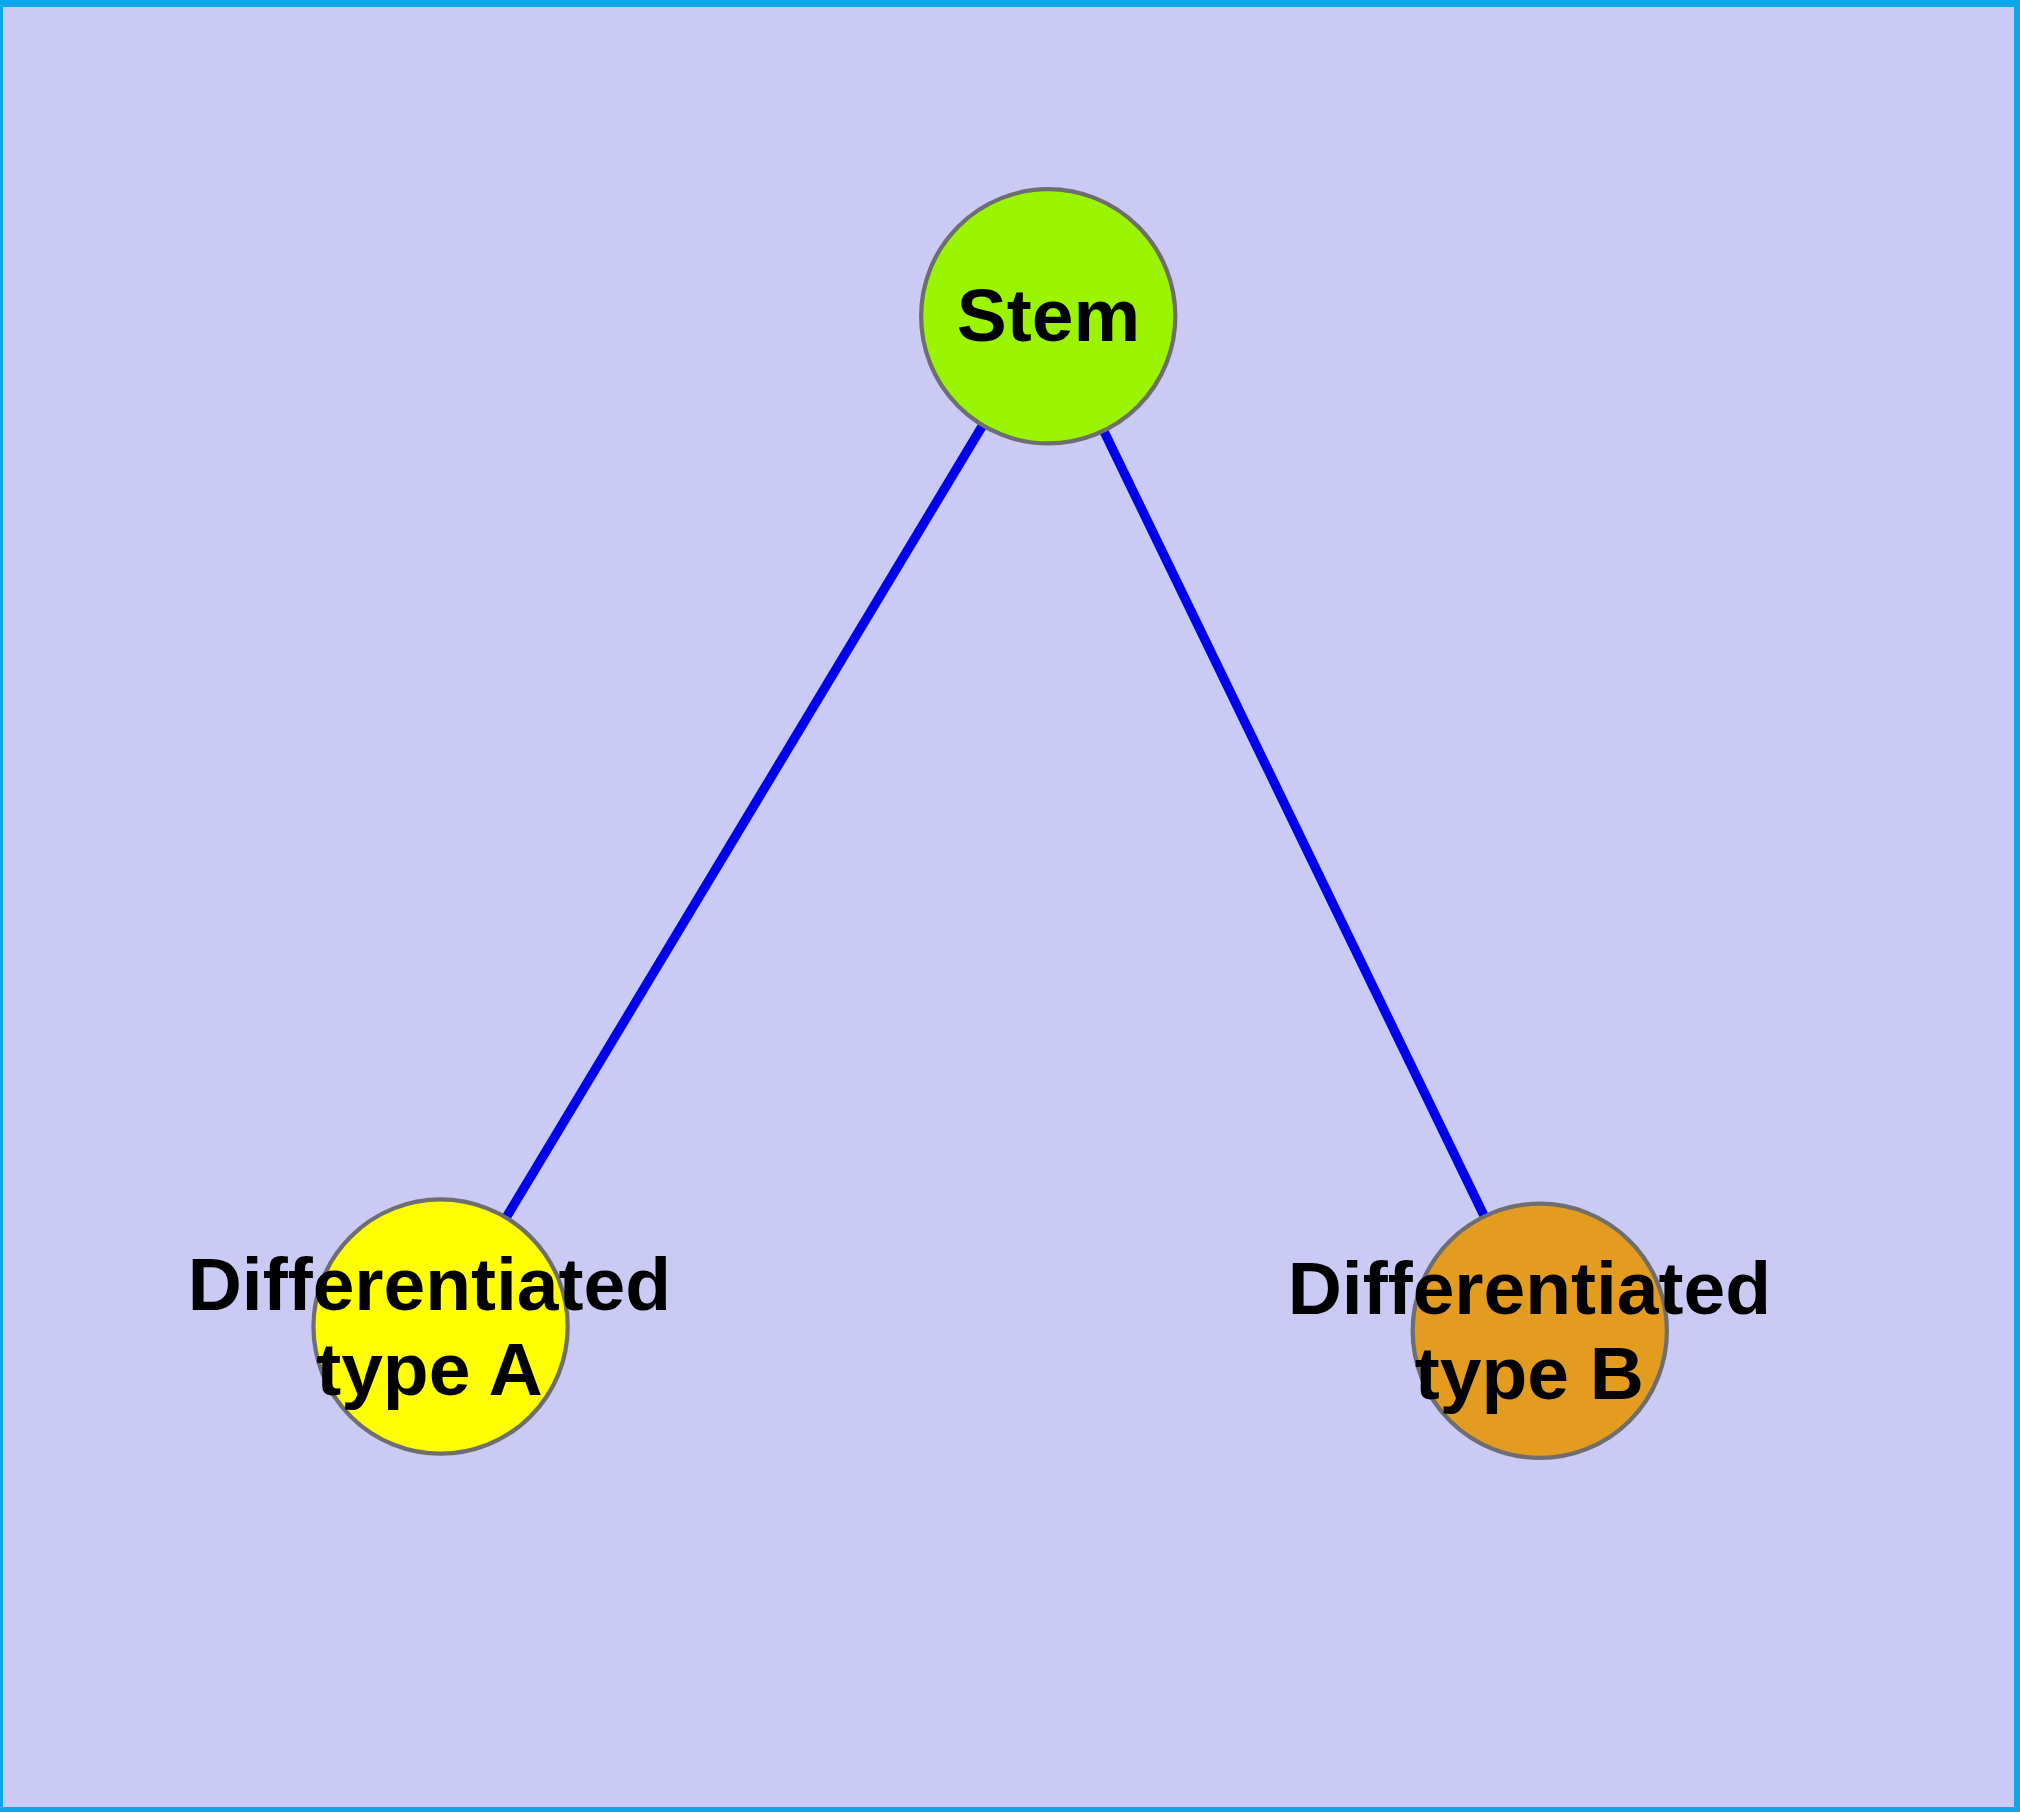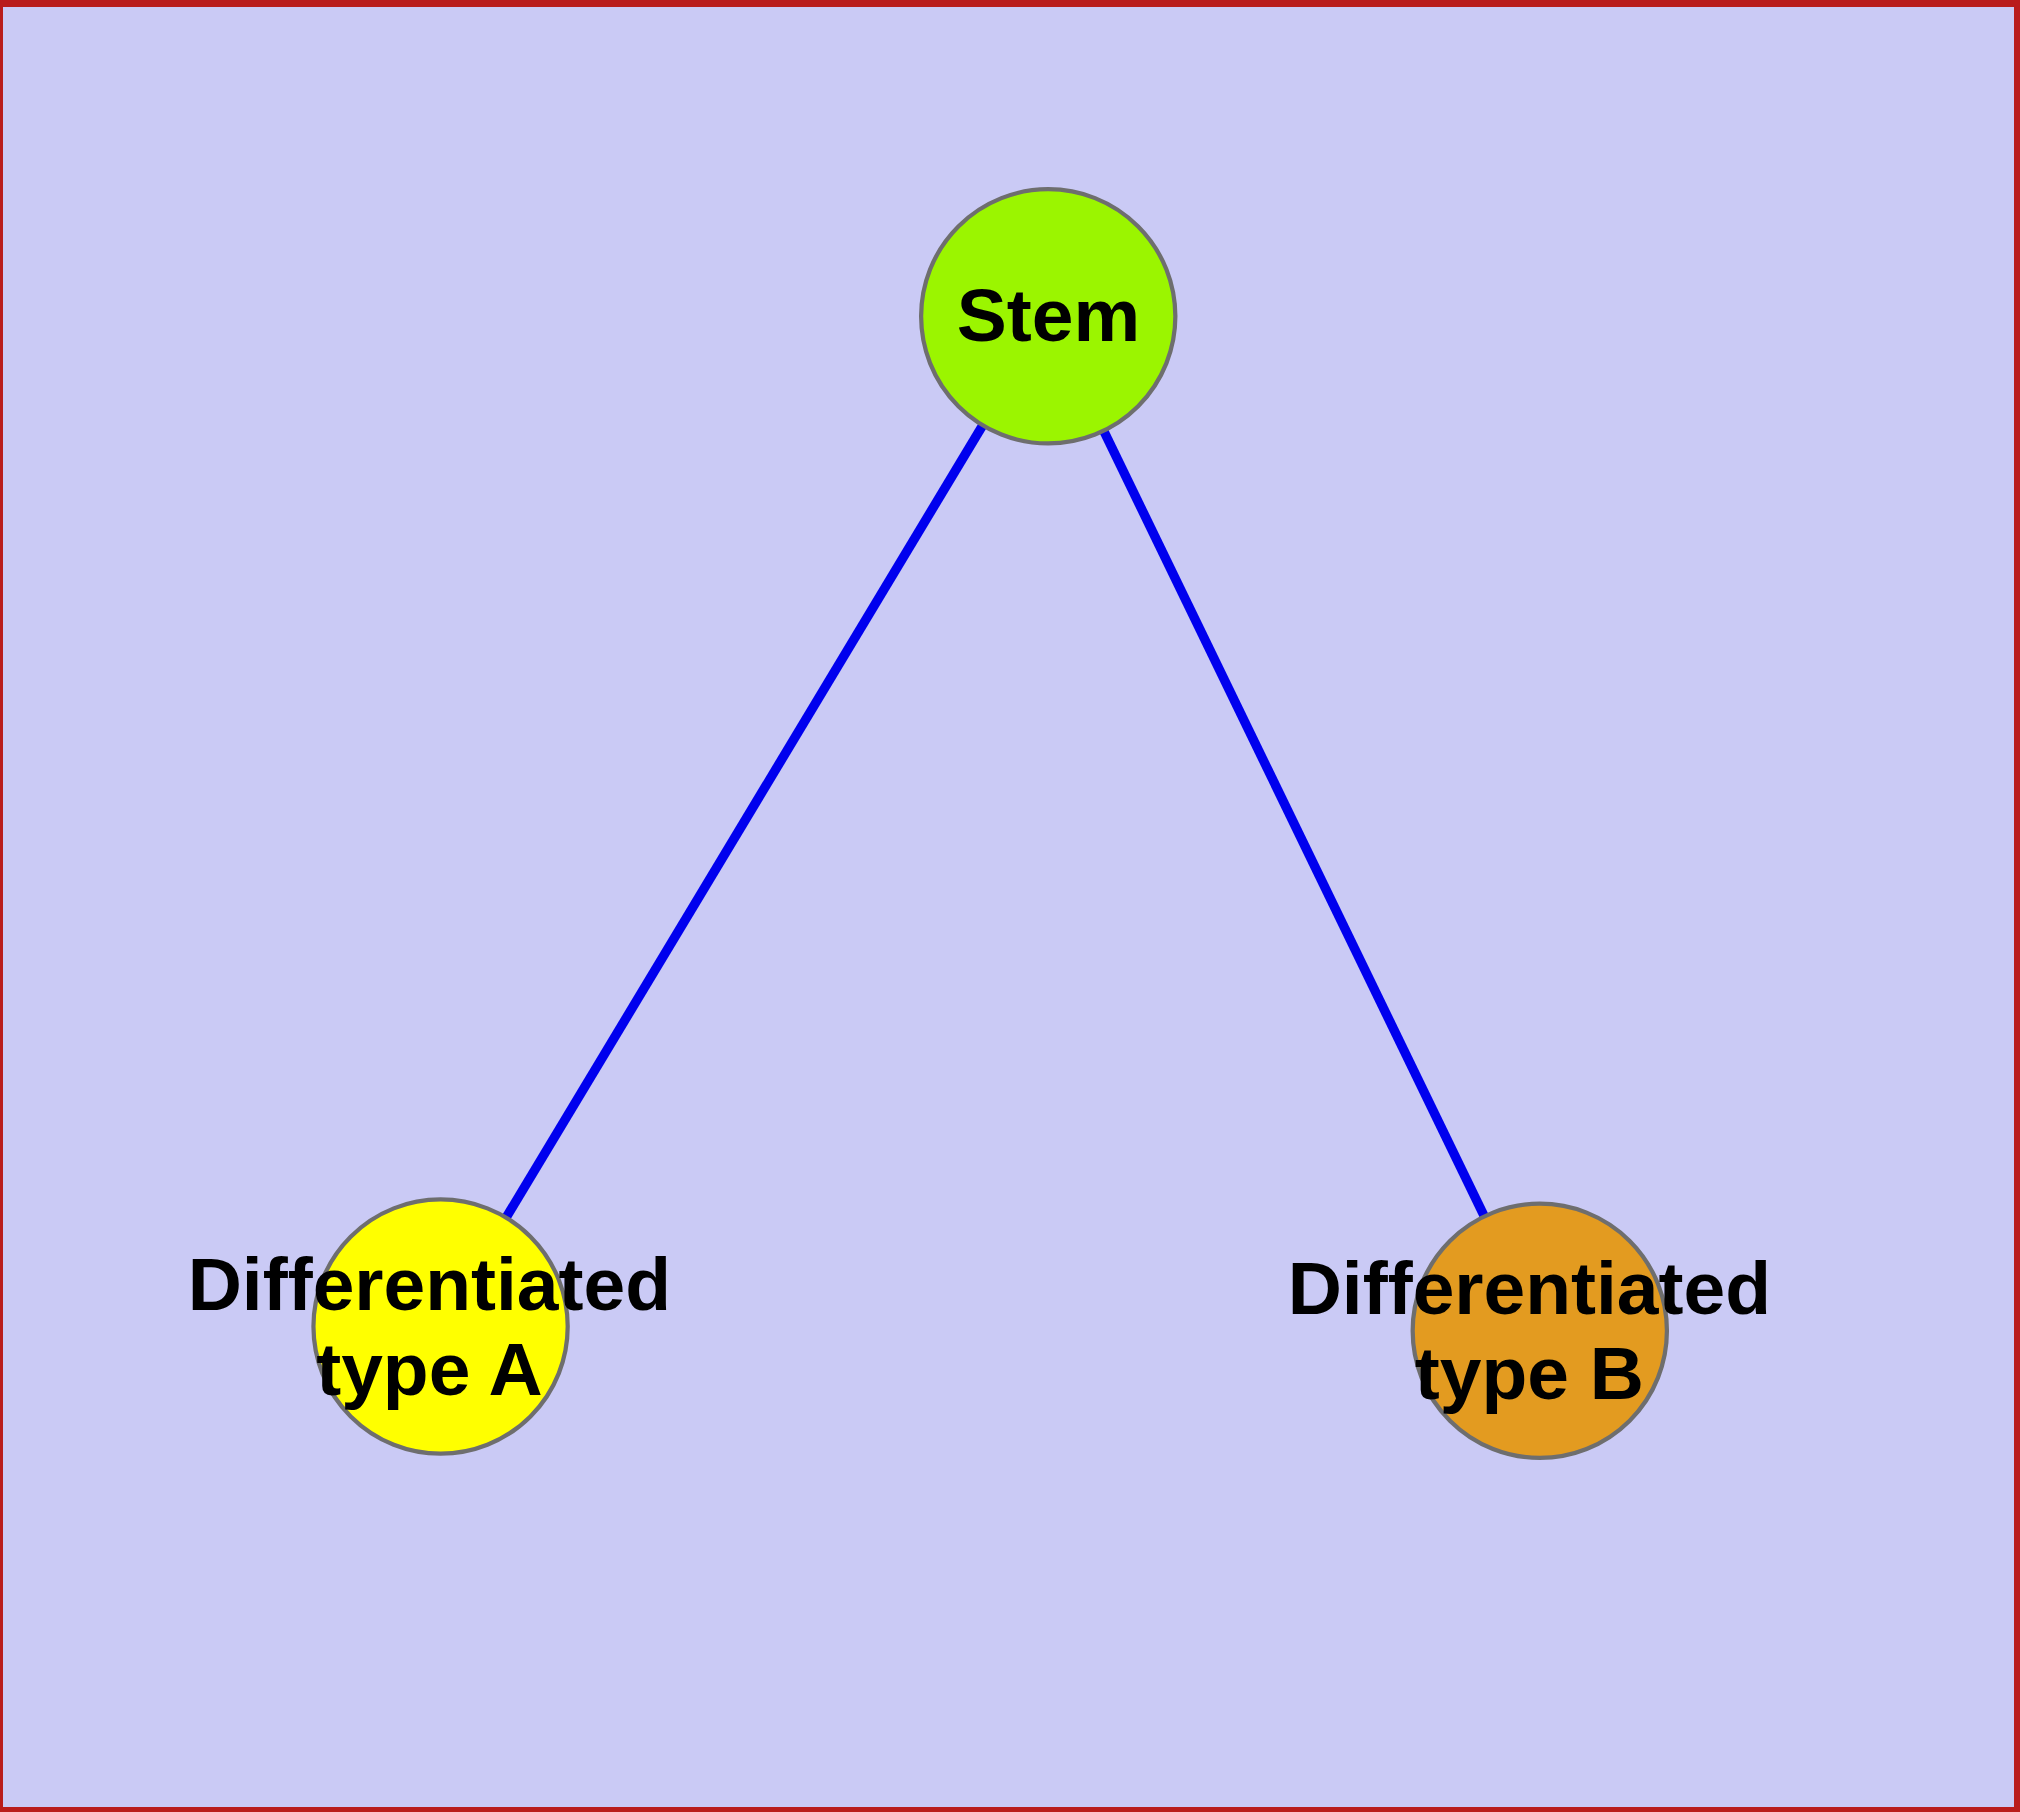--- a/index.html
+++ b/index.html
@@ -1,20 +1,20 @@
 <!DOCTYPE html>
 <html style="font-size:13.6px"><head>
 <meta charset="utf-8">
 <style>
   html, body { margin: 0; padding: 0; }
   .page {
     position: relative;
     width: 2021px;
     height: 1812px;
-    background: #b91c1c;
+    background: #0ea5e9;
     overflow: hidden;
     font-family: "Liberation Sans", sans-serif;
   }
   .panel {
     position: absolute;
     left: 3.4px; top: 6.8px; right: 6.8px; bottom: 5.1px;
   }
   .graph-svg {
     position: absolute;
     left: 0; top: 0;

